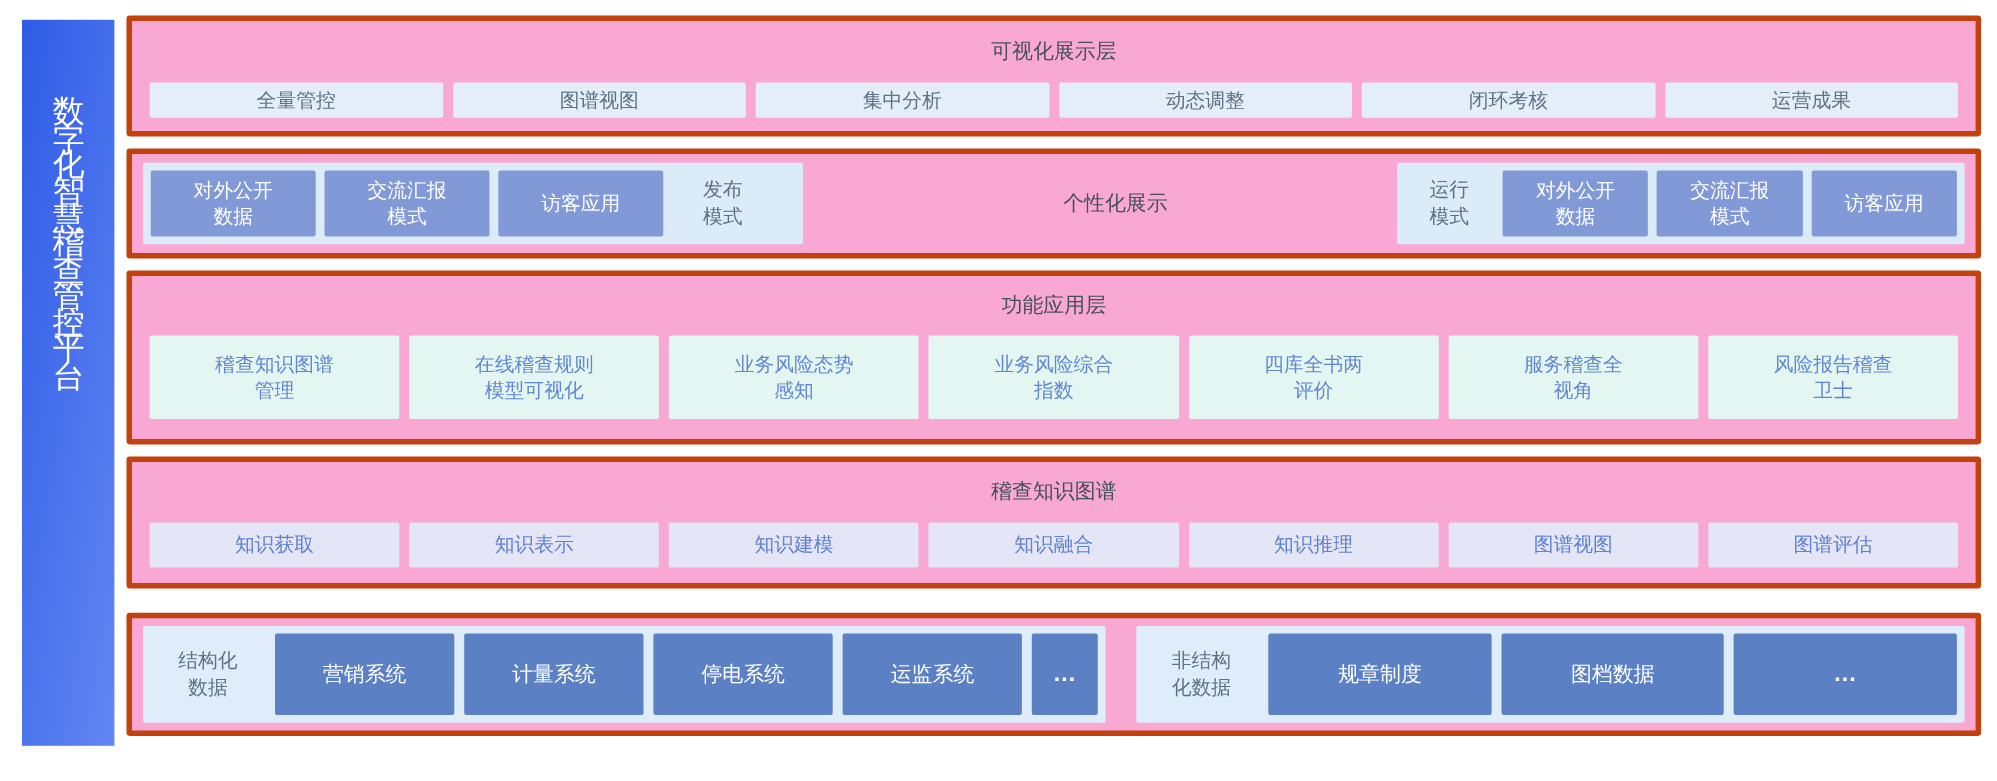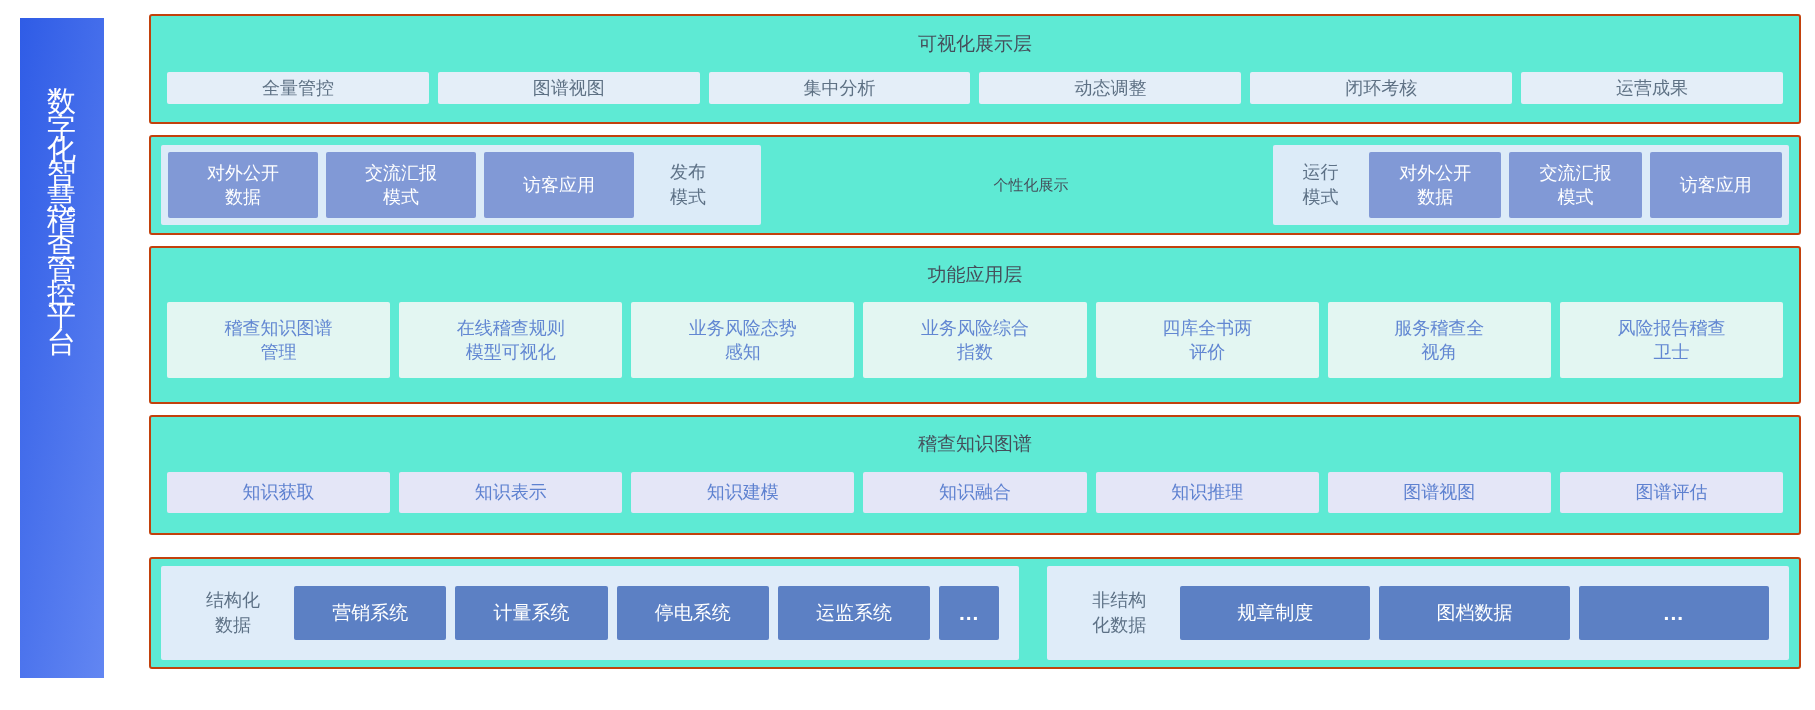--- a/index.html
+++ b/index.html
@@ -9,21 +9,21 @@
   
   .sidebar { position:absolute; left:20px; top:18px; width:84px; height:660px;
     background:linear-gradient(100deg,#2f5ce6 0%,#6286f2 100%);
     display:flex; justify-content:center; }
   .sidebar-title { writing-mode:vertical-rl; text-orientation:upright;
     color:#ffffff; font-size:29px; letter-spacing:24px; padding-top:46px; }
 
   
   .content { position:absolute; left:115px; top:14px; width:1686px;
     display:flex; flex-direction:column; gap:11px; }
-  .card { background:#5eead4; border:2px solid #c2410c; border-radius:3px;margin-left:34px; }
+  .card { background:#f9a8d4; border:5px solid #c2410c; border-radius:3px; }
 
   .layer-title { text-align:center; font-size:19px; color:#454f5b; font-weight:500; }
 
   
   .pill-row { display:flex; gap:9px; padding:0 16px; }
   .pill { flex:1; display:flex; align-items:center; justify-content:center;
     text-align:center; font-size:18px; border-radius:2px; white-space:pre-line; line-height:1.35; }
   .pill.blue { background:#e4eef8; color:#5e7184; }
   .pill.mint { background:#e3f6f2; color:#6287d2; }
   .pill.lav  { background:#e4e6f7; color:#5e81d0; }
@@ -44,25 +44,25 @@
   .card.r2 { height:100px; display:flex; align-items:stretch; padding:8px 10px; gap:0; }
   .strip { background:#dcebf8; display:flex; align-items:stretch; gap:8px; padding:7px; border-radius:2px; }
   .strip.left  { width:600px; }
   .strip.right { width:516px; }
   .darkbox { background:#8199d6; color:#ffffff; width:150px;
     display:flex; align-items:center; justify-content:center; text-align:center;
     font-size:18px; line-height:1.35; white-space:pre-line; border-radius:2px; }
   .strip-label { width:92px; color:#5d7186; font-size:18px; line-height:1.4;
     display:flex; align-items:center; justify-content:center; text-align:center; white-space:pre-line; }
   .r2-mid { flex:1; display:flex; align-items:center; justify-content:center;
-    color:#454f5b; font-size:15px;padding-left:28px; }
+    color:#454f5b; font-size:19px;padding-left:28px; }
 
   
   .card.r5 { height:112px; margin-top:11px; display:flex; gap:28px; padding:7px 10px; }
-  .strip5 { background:#dfecf9; display:flex; align-items:stretch; gap:9px; padding:20px; border-radius:2px; }
+  .strip5 { background:#dfecf9; display:flex; align-items:stretch; gap:9px; padding:7px; border-radius:2px; }
   .strip5.structured { flex:872; }
   .strip5.unstructured { flex:748; }
   .srcbox { background:#5c80c4; color:#ffffff; flex:1;
     display:flex; align-items:center; justify-content:center; text-align:center;
     font-size:19px; border-radius:2px; }
   .srcbox.dots { flex:0 0 60px; font-size:21px; font-weight:bold; letter-spacing:1px; }
   .strip5.unstructured .srcbox.dots { flex:1; }
   .src-label { flex:0 0 104px; color:#5d7186; font-size:18px; line-height:1.4;
     display:flex; align-items:center; justify-content:center; text-align:center; white-space:pre-line; }
 </style>

